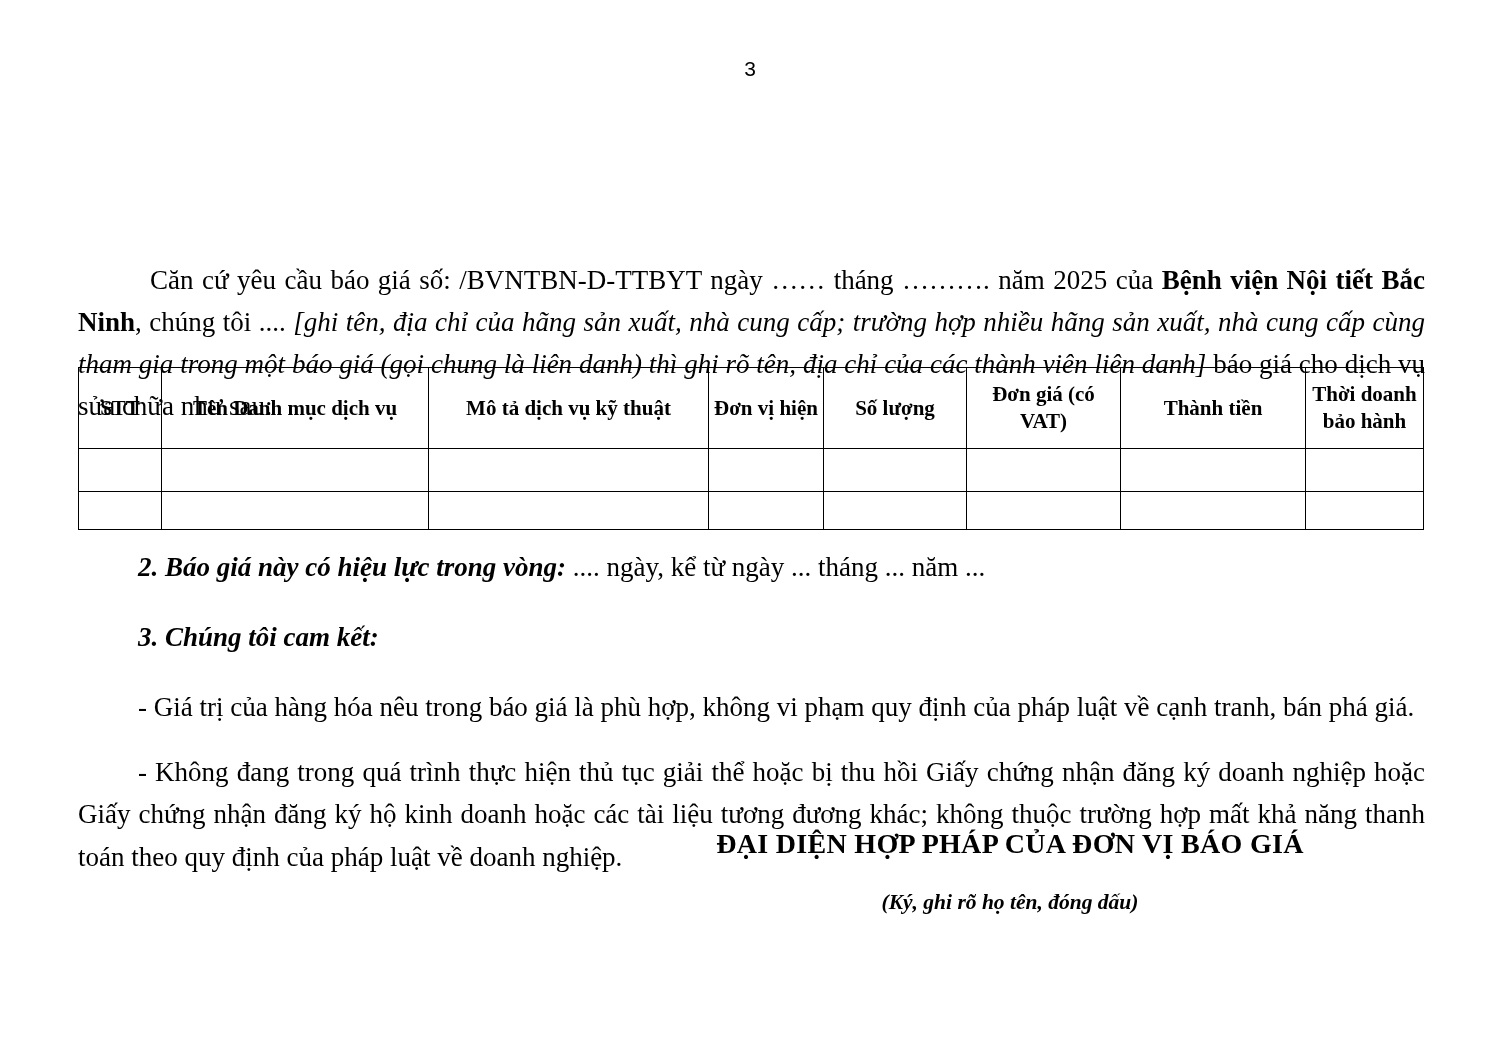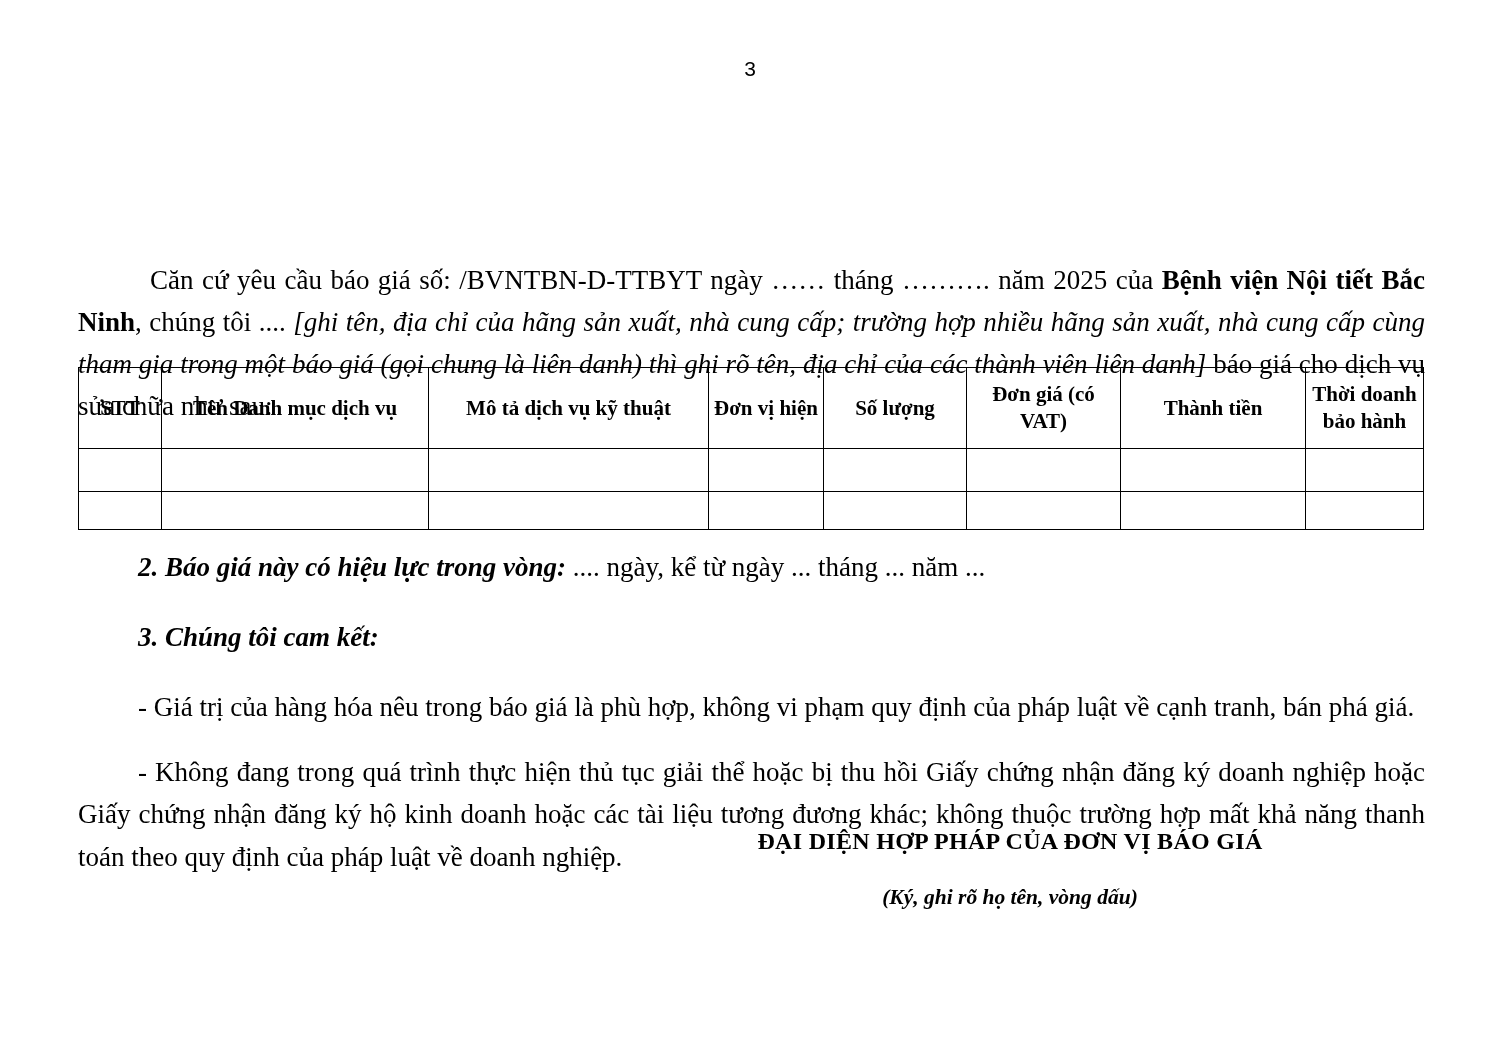--- a/index.html
+++ b/index.html
@@ -134,21 +134,21 @@
   
   .signature {
     position: absolute;
     top: 828px;
     left: 660px;
     width: 700px;
     text-align: center;
   }
   .sig-title {
     font-weight: bold;
-    font-size: 24px;
+    font-size: 28px;
     letter-spacing: 0.3px;
     margin: 0 0 30px 0;
   }
   .sig-note {
     font-weight: bold;
     font-style: italic;
     font-size: 21.5px;
     margin: 0;
   }
 </style>
@@ -227,16 +227,16 @@
 
     <p class="commit-para">
       <span class="ind"></span><span>- Không đang trong quá trình thực hiện thủ tục giải thể hoặc bị thu hồi Giấy chứng nhận đăng ký doanh nghiệp hoặc Giấy chứng nhận đăng ký hộ kinh doanh hoặc các tài liệu tương đương khác; không thuộc trường hợp mất khả năng thanh toán theo quy định của pháp luật về doanh nghiệp.</span>
     </p>
 
 
   </div>
 
   <div class="signature">
     <div class="sig-title">ĐẠI DIỆN HỢP PHÁP CỦA ĐƠN VỊ BÁO GIÁ</div>
-    <div class="sig-note">(Ký, ghi rõ họ tên, vòng dấu)</div>
+    <div class="sig-note">(Ký, ghi rõ họ tên, đóng dấu)</div>
   </div>
 
 </div>
 
 </body></html>

